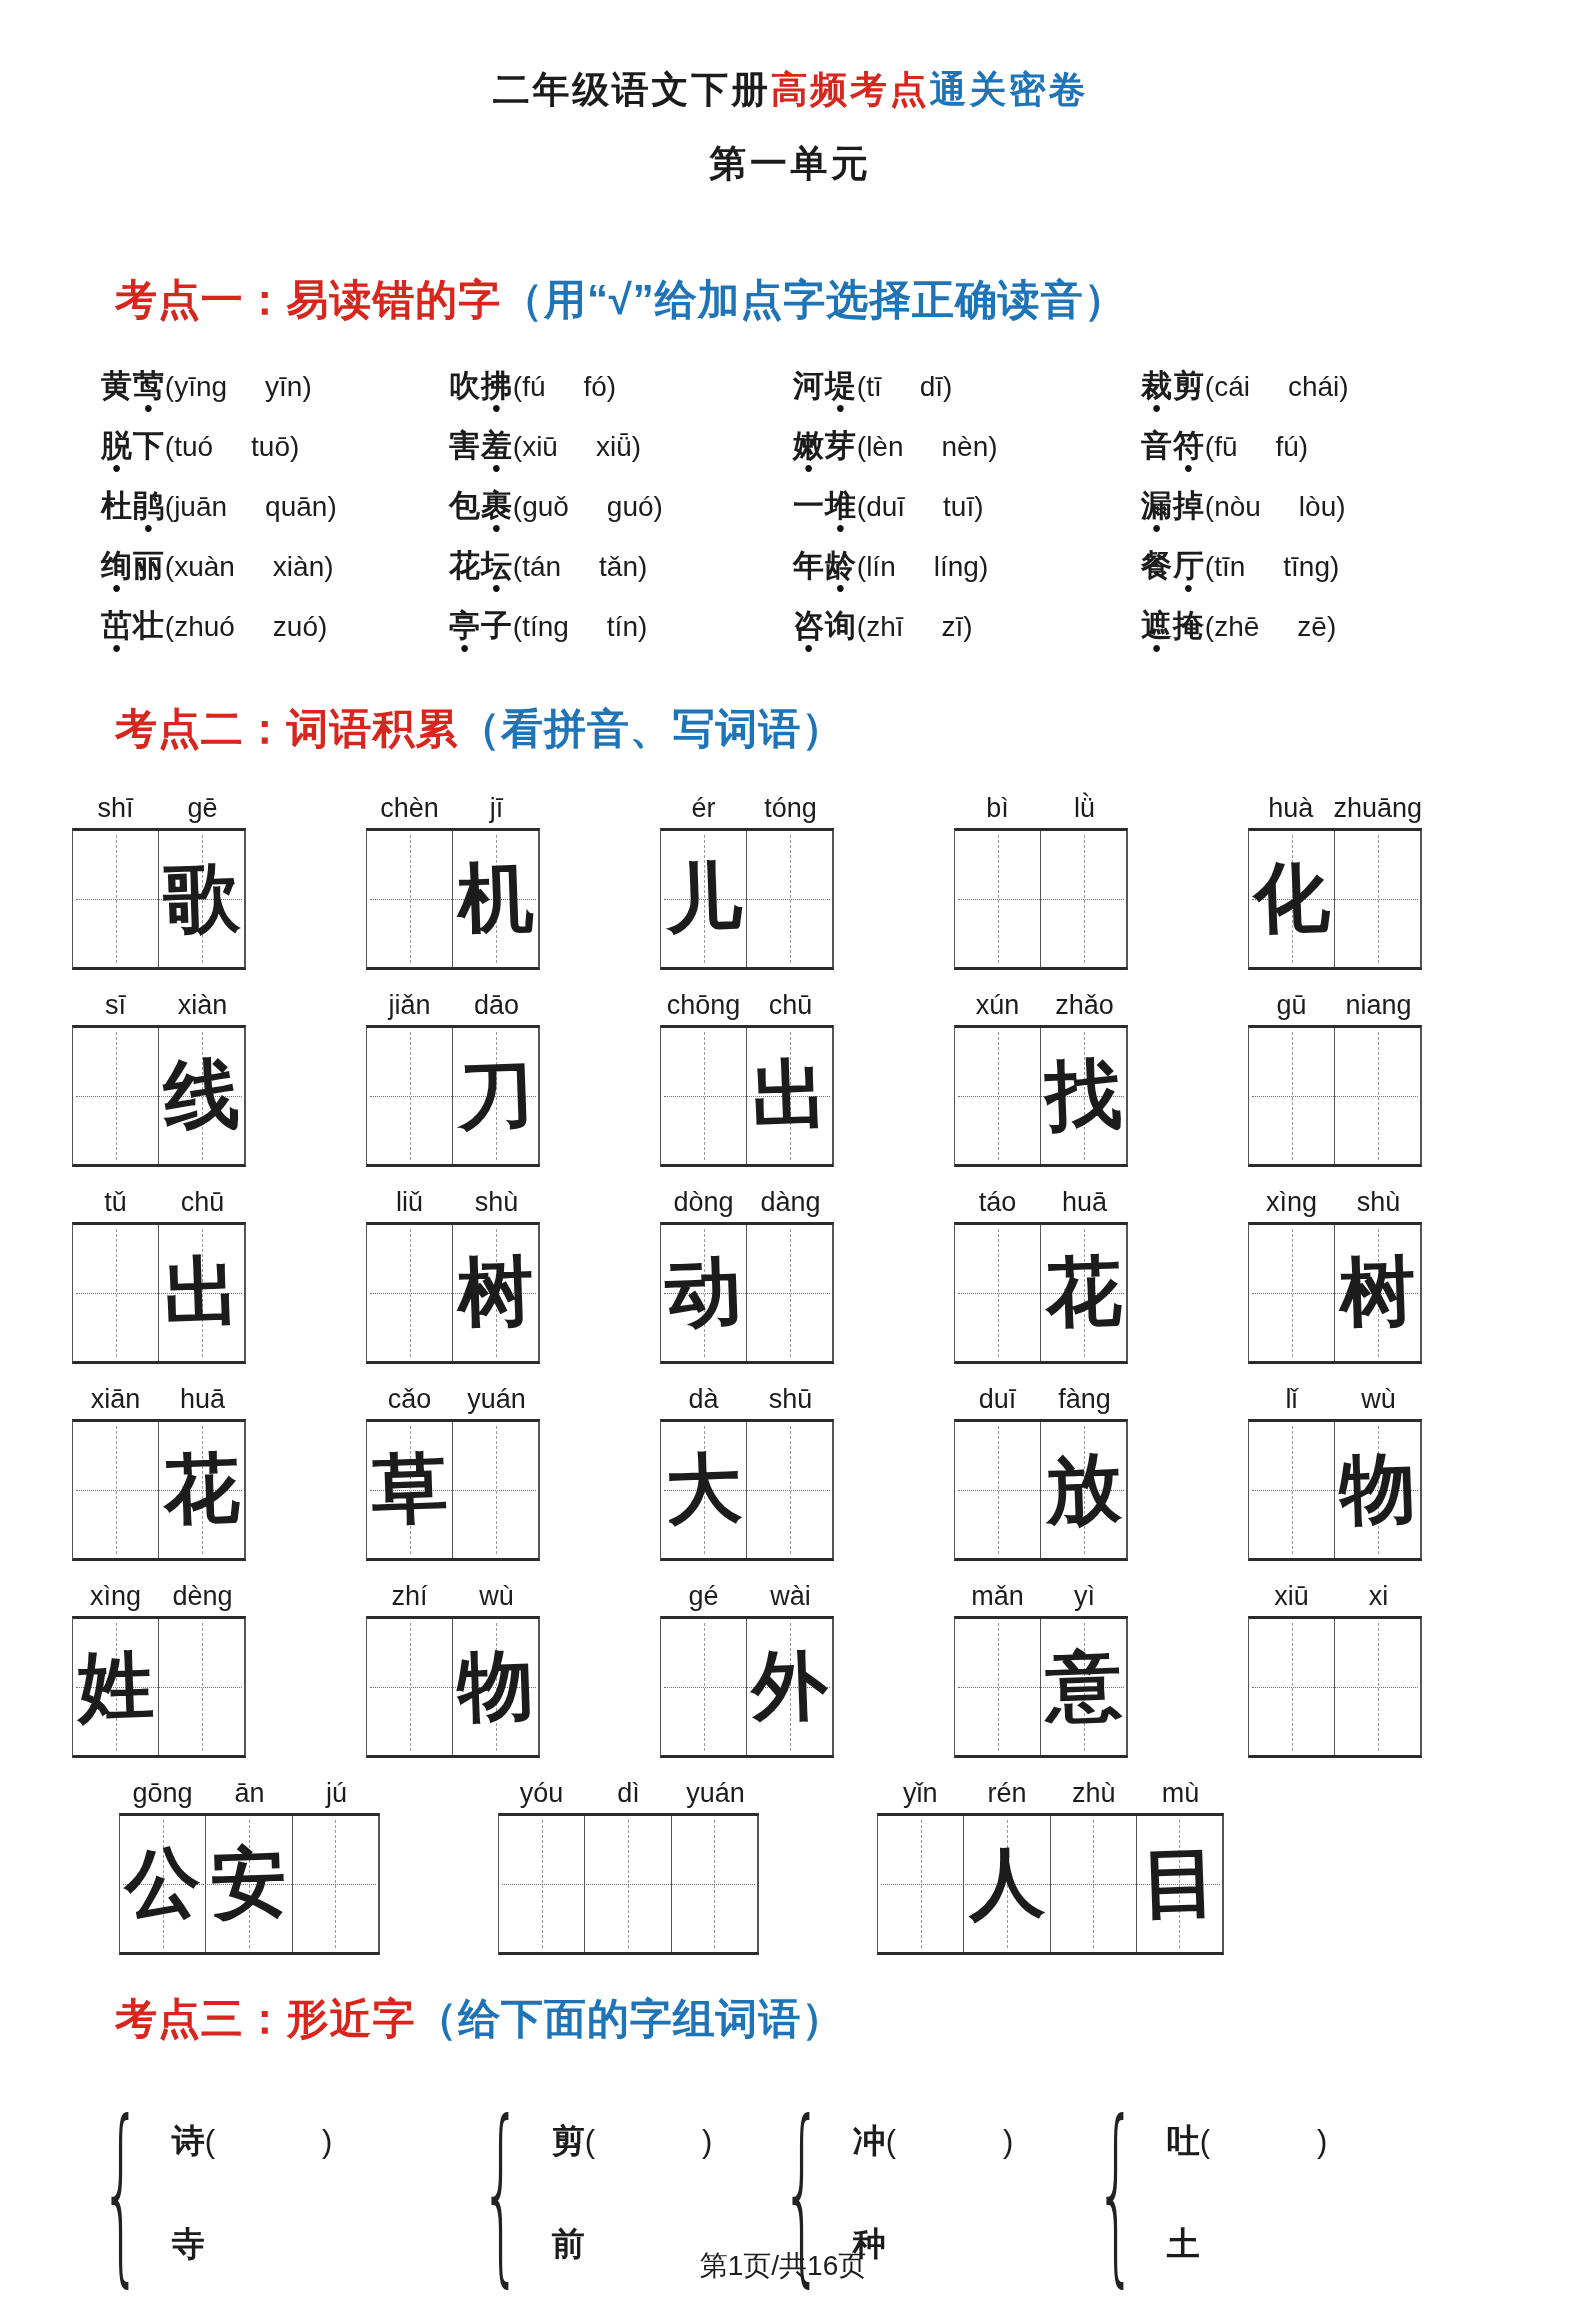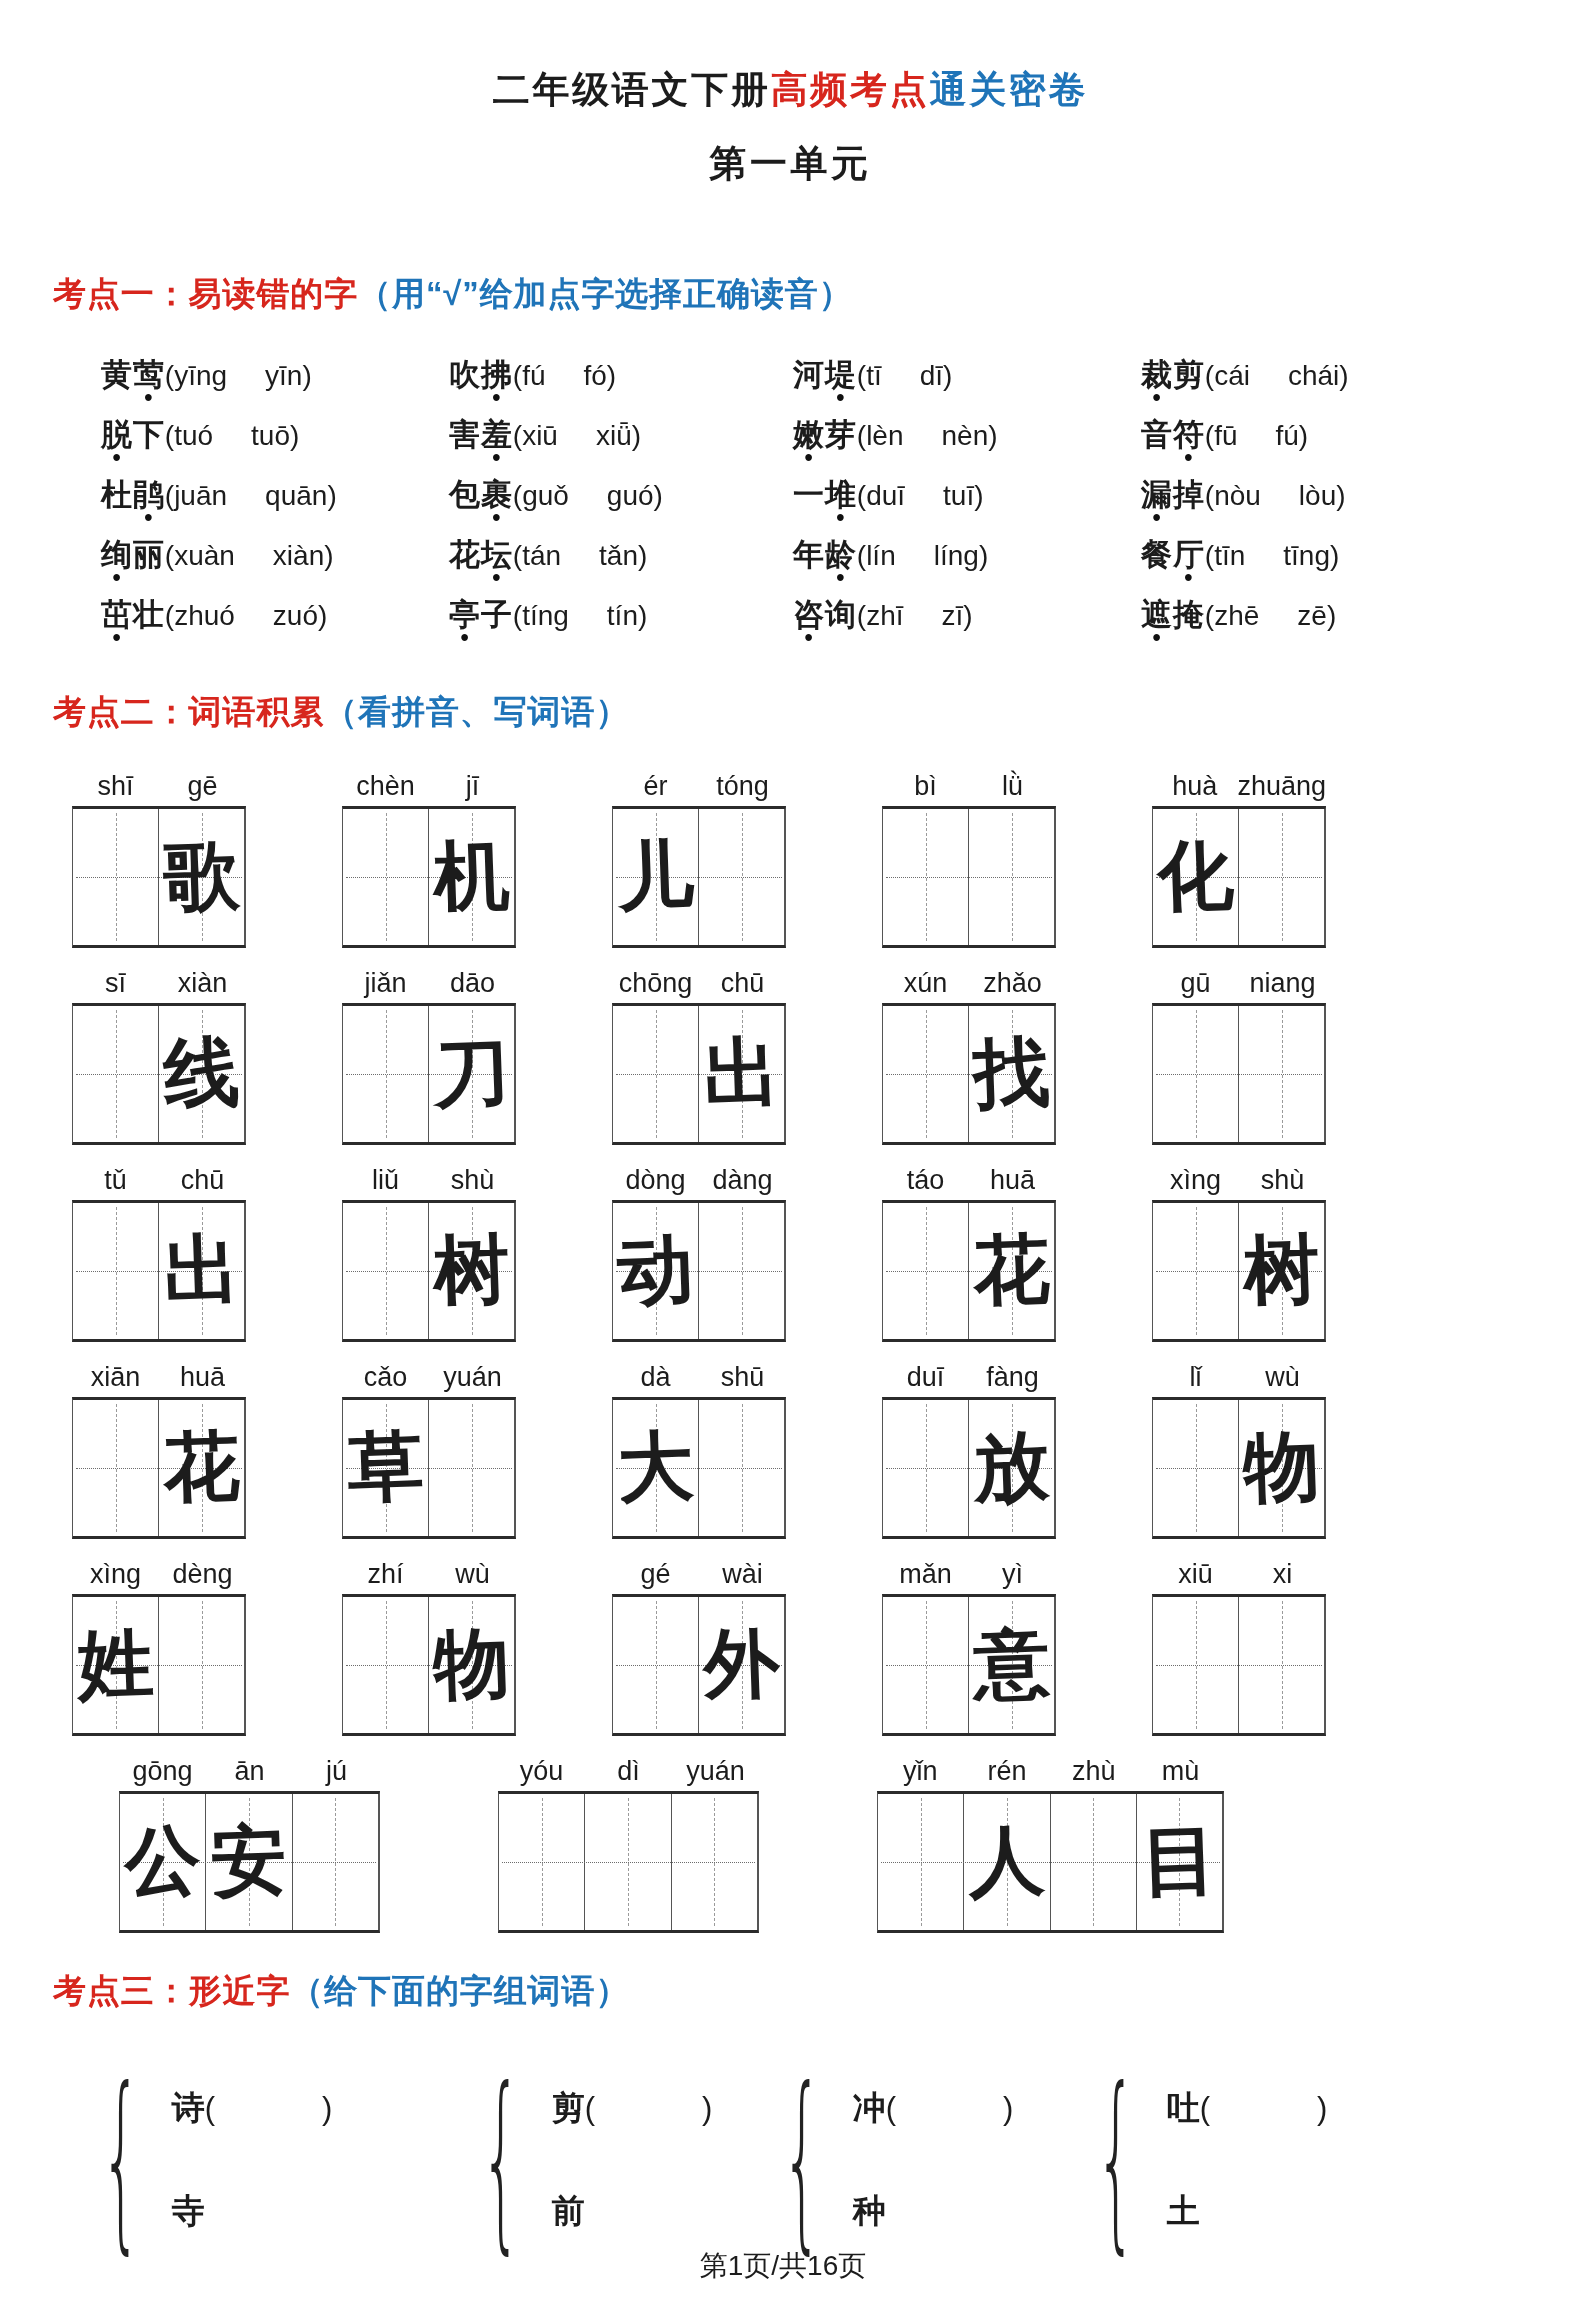--- a/index.html
+++ b/index.html
@@ -6,21 +6,21 @@
   body{
     width:1581px;height:2316px;position:relative;background:#ffffff;
     font-family:"Liberation Sans","DejaVu Sans",sans-serif;color:#1c1c1c;
     overflow:hidden;
   }
   
   .title{ text-align:center; padding-top:65px; font-size:37px; font-weight:bold; letter-spacing:2.7px;}
   .title .t-red{}
   .subtitle{ text-align:center; font-size:37px; font-weight:bold; margin-top:23.5px; letter-spacing:3.6px;}
   
-  .sec-head{ margin-left:53px; font-size:33px; font-weight:bold; letter-spacing:0.9px;}
+  .sec-head{ margin-left:115px; font-size:42px; font-weight:bold; letter-spacing:0.9px;}
   #s1-head{ margin-top:83px;}
   #s2-head{ margin-top:58px;}
   #s3-head{ margin-top:36px;}
   
   .s1-grid{
     margin:42px 0 0 101px;
     display:grid;
     grid-template-columns:348px 344px 348px 1fr;
     row-gap:27px;
     font-size:31px;
@@ -32,21 +32,21 @@
     content:"•"; position:absolute; left:50%; bottom:-22px;
     transform:translateX(-50%); font-size:23.5px; color:#111;
   }
   .s1-item .py{ font-size:28px; font-weight:400;}
   .py .gap{ display:inline-block; width:38px;}
   
   .s2-rows{ margin:31px 0 0 72px;}
   .s2-row{
     display:grid;
     grid-template-columns:repeat(5,174px);
-    column-gap:96px;
+    column-gap:120px;
     margin-bottom:14.5px;
   }
   .s2-row.three{
     grid-template-columns:261px 261px 347px;
     column-gap:118px;
     padding-left:47px;
   }
   .py-row{ display:flex; height:36px; align-items:flex-end; margin-bottom:4.5px; font-size:27px;}
   .py-row span{ flex:1; text-align:center;}
   .wbox{

